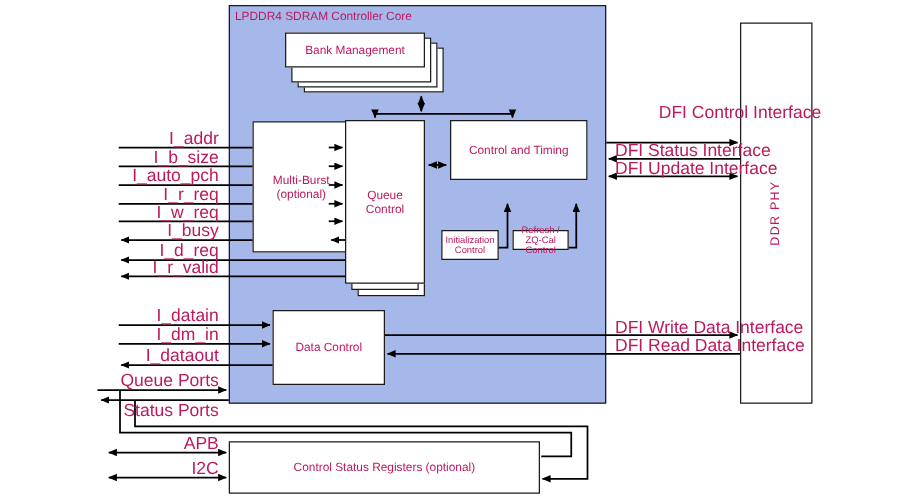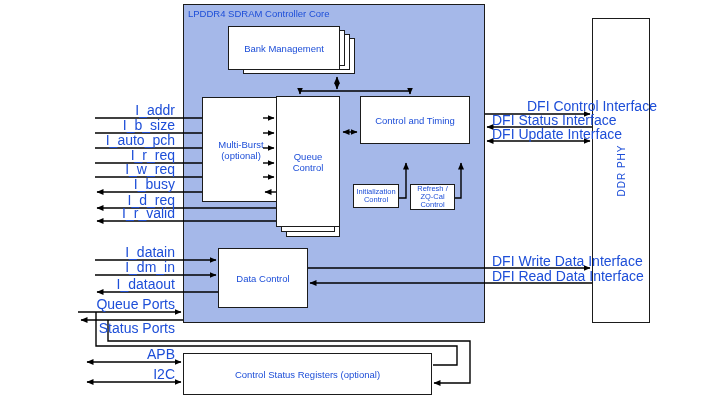--- a/index.html
+++ b/index.html
@@ -1,17 +1,17 @@
 <!DOCTYPE html>
 <html><head>
 <meta charset="utf-8">
 <style>
   html,body{margin:0;padding:0;background:#fff;}
   .stage{position:relative;width:720px;height:400px;background:#ffffff;
-         font-family:"Liberation Sans",sans-serif;color:#1d4ed8;overflow:hidden;}
+         font-family:"Liberation Sans",sans-serif;color:#be185d;overflow:hidden;}
   .box{position:absolute;background:#fff;border:1.5px solid #1b1b1b;box-sizing:border-box;
        display:flex;align-items:center;justify-content:center;text-align:center;}
   .core{position:absolute;left:183px;top:4px;width:302px;height:319px;
         background:#a5b8e9;border:1.5px solid #1b1b1b;box-sizing:border-box;}
   .core-title{position:absolute;left:188px;top:8px;font-size:9.5px;}
   .lbl{position:absolute;font-size:14px;line-height:11px;white-space:nowrap;}
   .lbl-left{left:60px;width:115px;text-align:right;}
   .lbl-dfi{left:492px;text-align:left;}
   .boxtext{font-size:9.5px;line-height:11px;}
   .smalltext{font-size:7.5px;line-height:8px;}
@@ -24,21 +24,21 @@
 <body>
 
 <div class="stage">
 
   <div class="core"></div>
   <div class="core-title">LPDDR4 SDRAM Controller Core</div>
 
   <div class="box" style="left:243px;top:38px;width:112px;height:36px;"></div>
   <div class="box" style="left:238px;top:34px;width:112px;height:36px;"></div>
   <div class="box" style="left:233px;top:30px;width:112px;height:36px;"></div>
-  <div class="box" style="left:228px;top:26px;width:112px;height:44px;">
+  <div class="box" style="left:228px;top:26px;width:112px;height:28px;">
     <span class="boxtext">Bank Management</span>
   </div>
 
   <div class="box" style="left:202px;top:97px;width:78px;height:105px;text-align:center;">
     <span class="boxtext">
       <span>Multi-Burst</span><br>
       <span>(optional)</span>
     </span>
   </div>
 
@@ -55,21 +55,21 @@
     <span class="boxtext">Control and Timing</span>
   </div>
 
   <div class="box" style="left:353px;top:184px;width:46px;height:24px;">
     <span class="smalltext">
       <span>Initialization</span><br>
       <span>Control</span>
     </span>
   </div>
 
-  <div class="box" style="left:410px;top:184px;width:45px;height:26px;">
+  <div class="box" style="left:410px;top:184px;width:45px;height:16px;">
     <span class="smalltext">
       <span>Refresh /</span><br>
       <span>ZQ-Cal</span><br>
       <span>Control</span>
     </span>
   </div>
 
   <div class="box" style="left:218px;top:248px;width:90px;height:60px;">
     <span class="boxtext">Data Control</span>
   </div>
@@ -91,21 +91,21 @@
   <div class="lbl lbl-left" style="top:195px;">I_d_req</div>
   <div class="lbl lbl-left" style="top:208px;">I_r_valid</div>
   <div class="lbl lbl-left" style="top:247px;">I_datain</div>
   <div class="lbl lbl-left" style="top:262px;">I_dm_in</div>
   <div class="lbl lbl-left" style="top:279px;">I_dataout</div>
   <div class="lbl lbl-left" style="top:299px;">Queue Ports</div>
   <div class="lbl lbl-left" style="top:323px;">Status Ports</div>
   <div class="lbl lbl-left" style="top:349px;">APB</div>
   <div class="lbl lbl-left" style="top:369px;">I2C</div>
 
-  <div class="lbl lbl-dfi" style="top:101px;padding-left:35px;">DFI Control Interface</div>
+  <div class="lbl lbl-dfi" style="top:84px;padding-left:35px;">DFI Control Interface</div>
   <div class="lbl lbl-dfi" style="top:115px;">DFI Status Interface</div>
   <div class="lbl lbl-dfi" style="top:129px;">DFI Update Interface</div>
   <div class="lbl lbl-dfi" style="top:256px;">DFI Write Data Interface</div>
   <div class="lbl lbl-dfi" style="top:271px;">DFI Read Data Interface</div>
 
   <svg class="wires" width="720" height="400" viewBox="0 0 720 400">
     <defs>
       <marker id="ah" orient="auto-start-reverse" markerUnits="userSpaceOnUse" markerWidth="8" markerHeight="7" refX="6.5" refY="3">
         <path d="M0,0 L7,3 L0,6 Z" fill="#000"></path>
       </marker>

